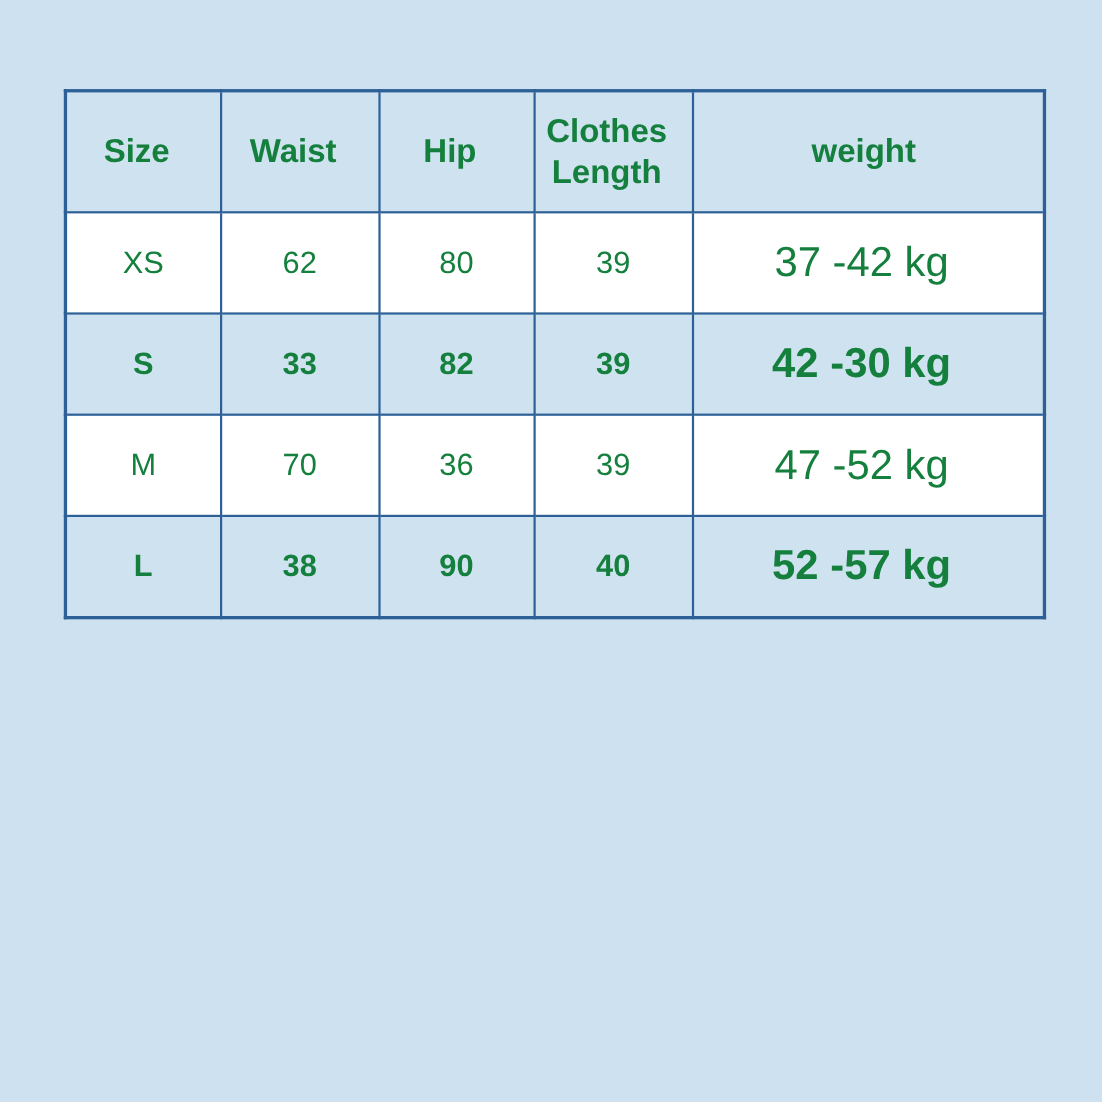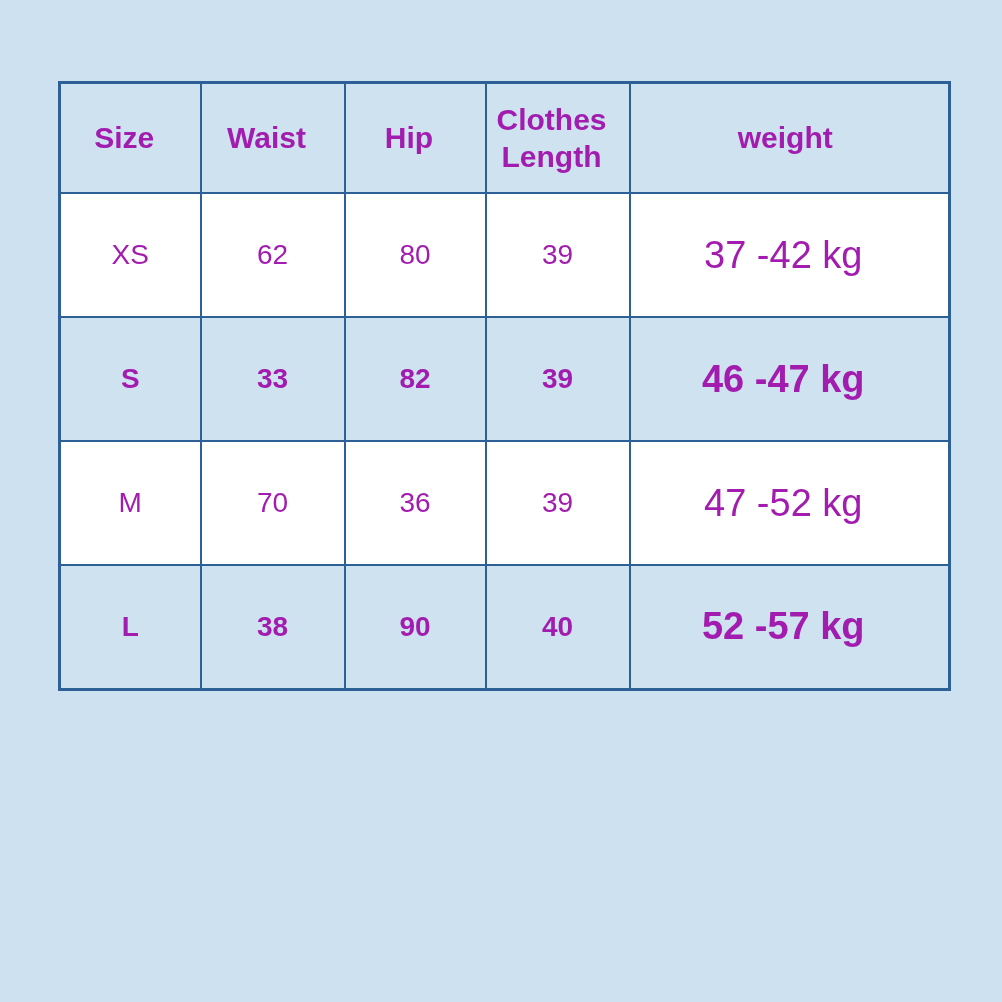--- a/index.html
+++ b/index.html
@@ -21,21 +21,21 @@
   }
 
   .size-table {
     position: absolute;
     left: 58px;
     top: 81px;
     width: 890px;
     border-collapse: collapse;
     table-layout: fixed;
     border: 3px solid #2d6096;
-    color: #a21caf;
+    color: #15803d;
   }
 
   .size-table col.c-size   { width: 141px; }
   .size-table col.c-waist  { width: 144px; }
   .size-table col.c-hip    { width: 141px; }
   .size-table col.c-length { width: 144px; }
   .size-table col.c-weight { width: 320px; }
 
   .size-table th,
   .size-table td {
@@ -47,21 +47,21 @@
 
   thead th {
     height: 108px;
     background: #cfe2f0;
     font-size: 30px;
     font-weight: bold;
     line-height: 1.25;
   }
   thead th.hdr-weight { font-weight: bold; }
 
-  tbody tr { height: 124px; }
+  tbody tr { height: 92px; }
 
   tbody tr.row-white td {
     background: #ffffff;
     font-weight: normal;
   }
   tbody tr.row-blue td {
     background: #cfe2f0;
     font-weight: bold;
   }
 
@@ -130,21 +130,21 @@
           <span class="wt">37 -42 kg</span>
         </td>
       </tr>
 
       <tr class="row-blue">
         <td class="cell-size">S</td>
         <td class="cell-waist">33</td>
         <td class="cell-hip">82</td>
         <td class="cell-length">39</td>
         <td class="cell-weight">
-          <span class="wt">46 -47 kg</span>
+          <span class="wt">42 -30 kg</span>
         </td>
       </tr>
 
       <tr class="row-white">
         <td class="cell-size">M</td>
         <td class="cell-waist">70</td>
         <td class="cell-hip">36</td>
         <td class="cell-length">39</td>
         <td class="cell-weight">
           <span class="wt">47 -52 kg</span>

